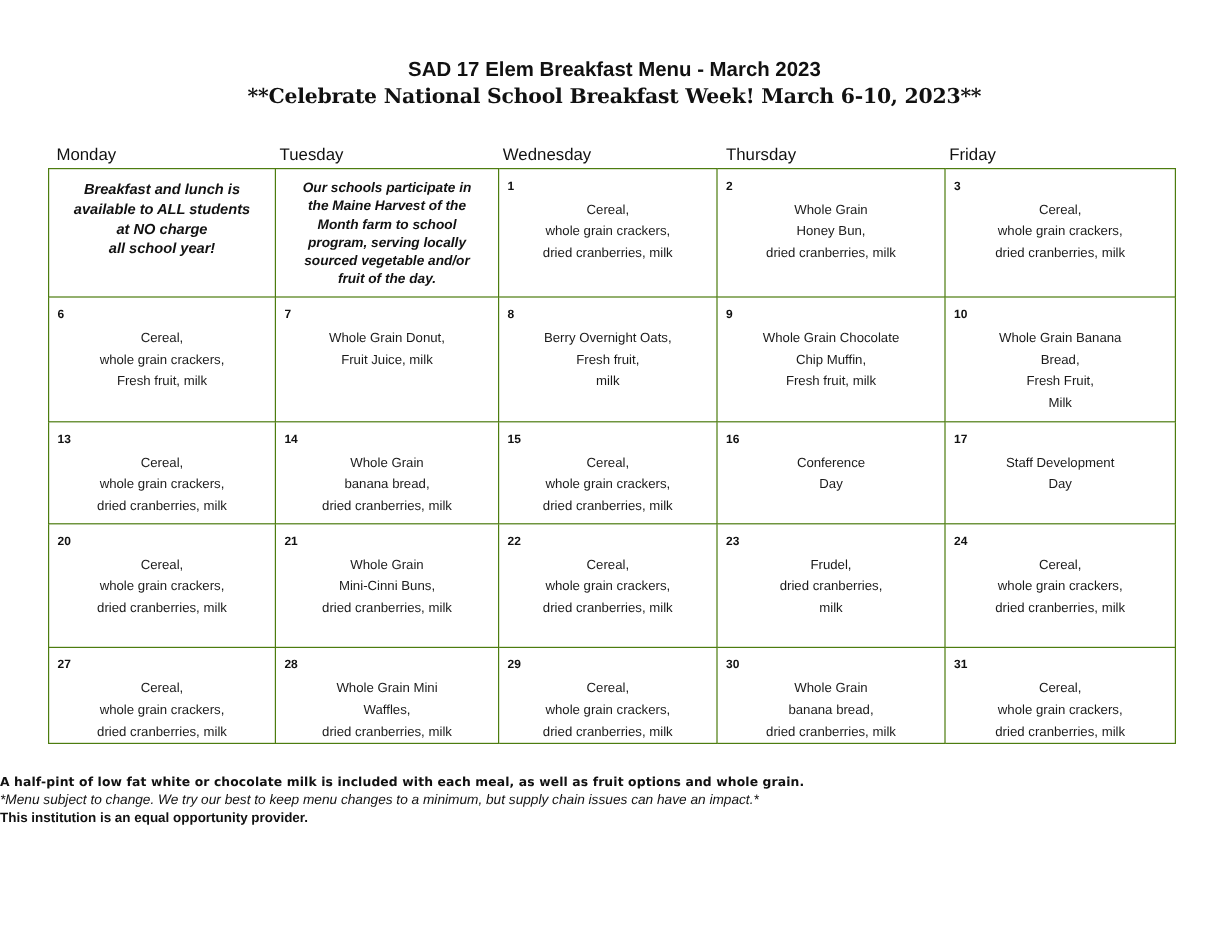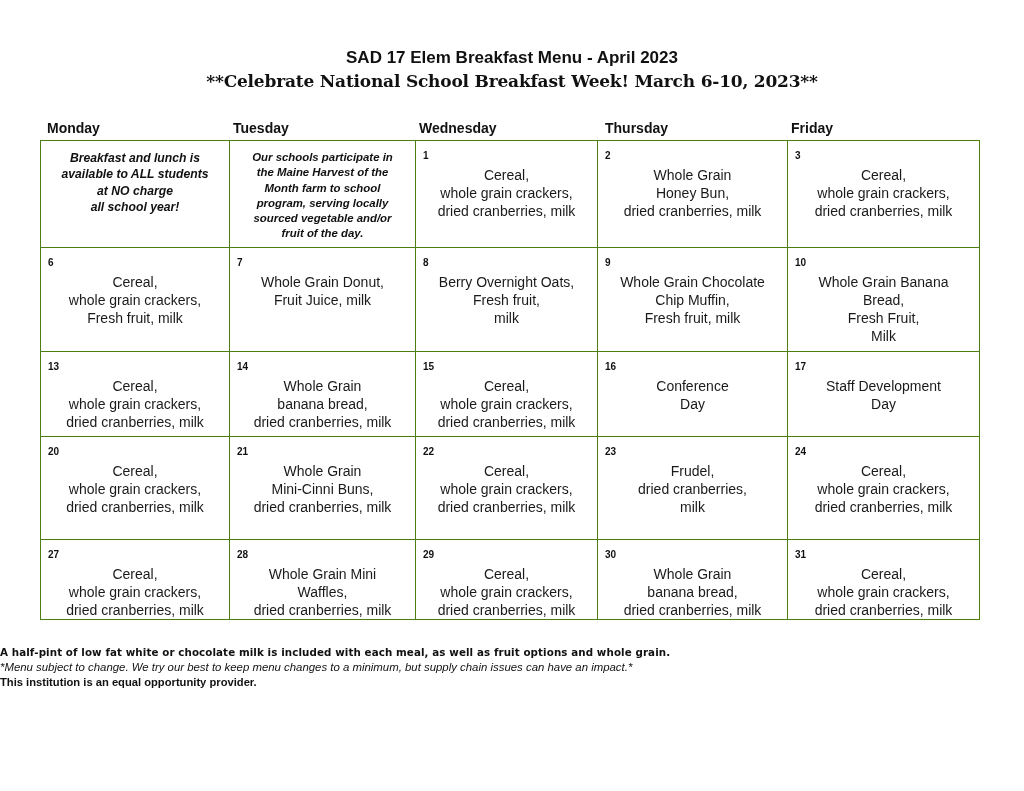--- a/index.html
+++ b/index.html
@@ -1,34 +1,34 @@
 <!DOCTYPE html>
 <html><head>
 <meta charset="utf-8">
 <style>
   html, body { margin: 0; padding: 0; background: #ffffff; }
   body { width: 1024px; height: 791px; position: relative; overflow: hidden; color: #111; font-family: "Liberation Sans", sans-serif; }
   .title { position: absolute; left: 0; top: 48px; width: 1024px; text-align: center; font-size: 17px; font-weight: bold; }
   .subtitle { position: absolute; left: 0; top: 71px; width: 1024px; text-align: center; font-family: "DejaVu Serif", serif; font-weight: bold; font-size: 17px; letter-spacing: -0.2px; }
   .days { position: absolute; top: 120px; left: 40px; width: 938px; height: 18px; }
-  .day { position: absolute; top: 0; font-size: 14px; font-weight: bold; padding-left: 7px; }
+  .day { position: absolute; top: 0; font-size: 14px; font-weight: normal; padding-left: 7px; }
   table.grid { position: absolute; left: 40px; top: 140px; width: 939px; border-collapse: collapse; table-layout: fixed; }
   table.grid td { border: 1px solid #4d7c0f; vertical-align: top; padding: 0; position: relative; text-align: center; }
   .num { position: absolute; left: 7px; top: 9px; font-size: 10px; font-weight: bold; }
-  .menu { padding-top: 25px; font-size: 14px; line-height: 18px; white-space: pre-line; color: #1a1a1a; }
+  .menu { padding-top: 25px; font-size: 11px; line-height: 18px; white-space: pre-line; color: #1a1a1a; }
   .note { padding-top: 9px; font-size: 12.2px; line-height: 16.3px; font-weight: bold; font-style: italic; white-space: pre-line; }
   .note.tue { font-size: 11.4px; line-height: 15.3px; }
   .foot1 { position: absolute; left: 0; top: 646px; width: 1024px; text-align: left; font-family: "DejaVu Sans", sans-serif; font-weight: bold; font-size: 10.3px; letter-spacing: 0.1px; }
   .foot2 { position: absolute; left: 0; top: 661px; width: 1024px; text-align: left; font-style: italic; font-size: 11.4px; }
   .foot3 { position: absolute; left: 0; top: 676px; width: 1024px; text-align: left; font-weight: bold; font-size: 11.2px; }
 </style>
 </head>
 <body>
 
-<div class="title">SAD 17 Elem Breakfast Menu - April 2023</div>
+<div class="title">SAD 17 Elem Breakfast Menu - March 2023</div>
 <div class="subtitle">**Celebrate National School Breakfast Week!  March 6-10, 2023**</div>
 
 <div class="days">
   <span class="day" style="left:0px">Monday</span>
   <span class="day" style="left:186px">Tuesday</span>
   <span class="day" style="left:372px">Wednesday</span>
   <span class="day" style="left:558px">Thursday</span>
   <span class="day" style="left:744px">Friday</span>
 </div>
 

